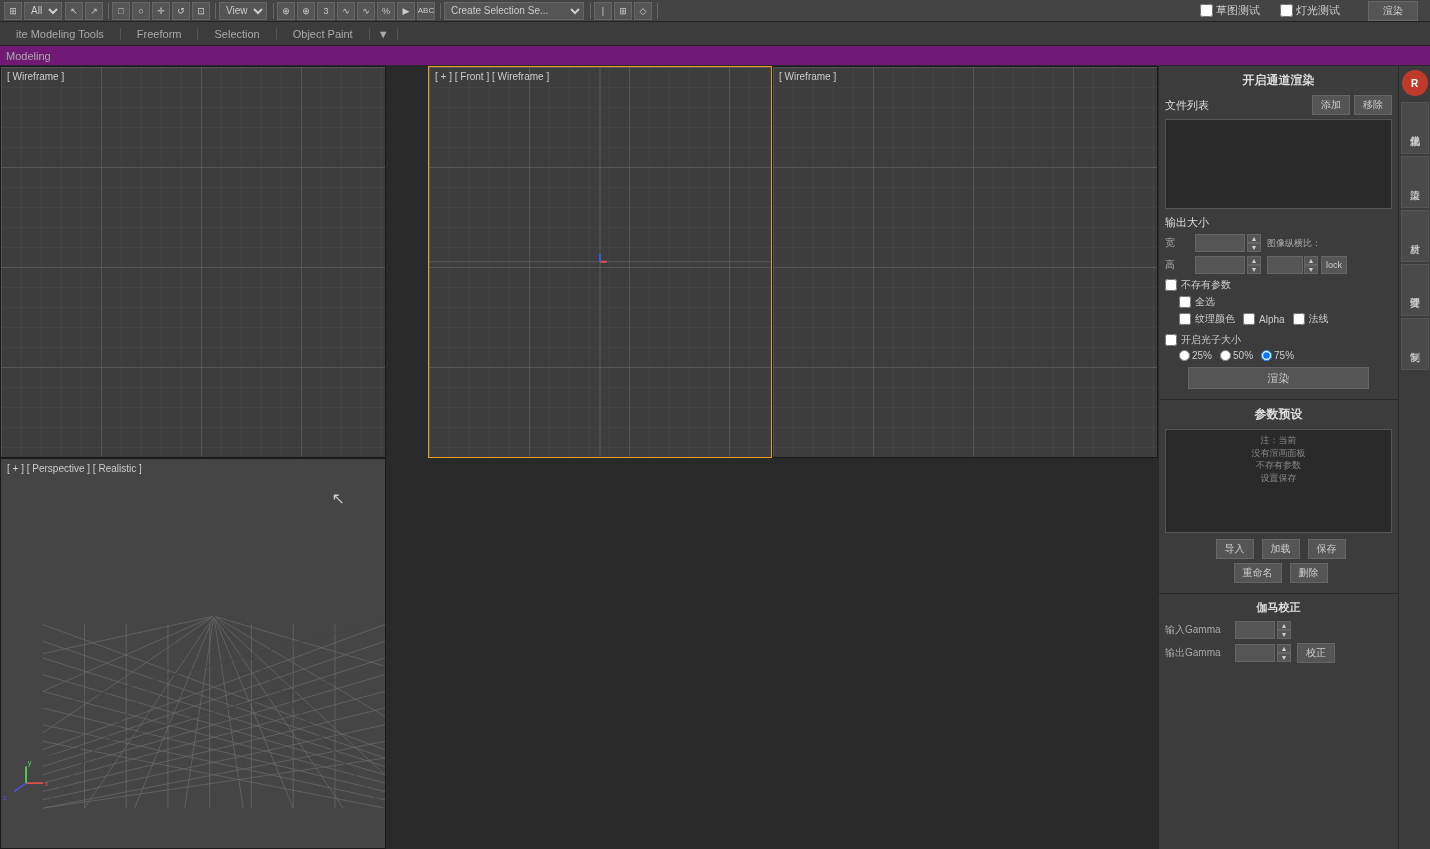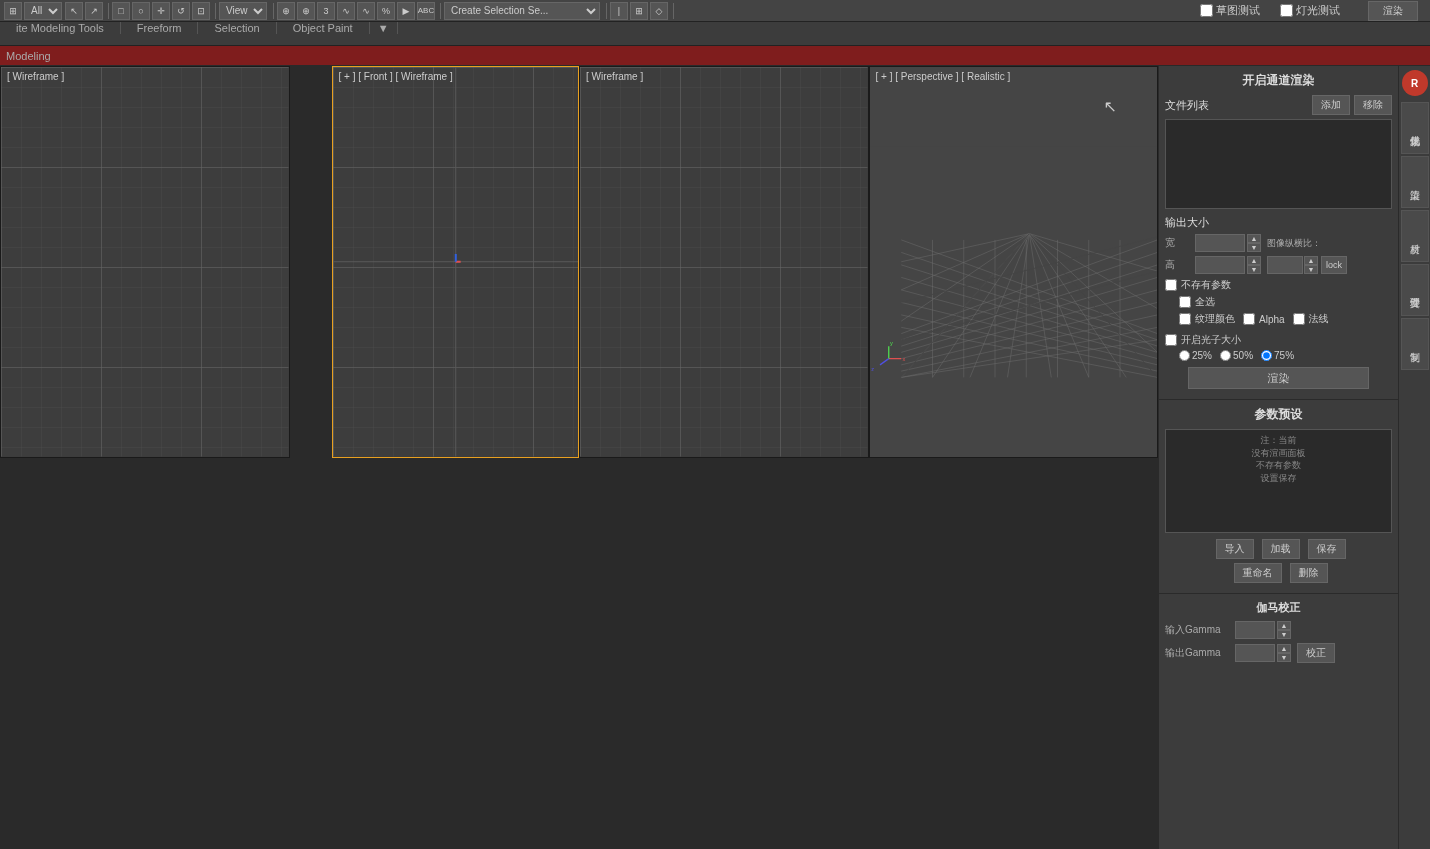--- a/index.html
+++ b/index.html
@@ -49,56 +49,56 @@
       height: 18px;
       padding: 0 2px;
       margin-right: 3px;
     }
 
     
     .tab-bar {
       background: #3c3c3c;
       height: 24px;
       display: flex;
-      align-items: flex-start;
+      align-items: center;
       border-bottom: 1px solid #222;
     }
     .tab-item {
       padding: 0 16px;
       display: flex;
       align-items: center;
       font-size: 11px;
       color: #aaa;
       cursor: pointer;
       border-right: 1px solid #555;
     }
 
     
     .breadcrumb-bar {
-      background: #7f1d1d;
+      background: #701a75;
       height: 20px;
       display: flex;
       align-items: center;
       padding: 0 6px;
       border-bottom: 1px solid #2a2a2a;
       font-size: 11px;
       color: #aaa;
     }
 
     
     .main-layout {
       display: flex;
       height: calc(849px - 22px - 24px - 20px);
     }
 
     
     .viewport-area {
       flex: 1;
       display: grid;
-      grid-template-columns: 1fr 1fr 1fr 1fr;
+      grid-template-columns: 1fr 1fr 1fr;
       grid-template-rows: 1fr 1fr;
       background: #2a2a2a;
     }
 
     .viewport {
       position: relative;
       border: 1px solid #1a1a1a;
       background: #3d3d3d;
       overflow: hidden;
     }
@@ -370,21 +370,21 @@
   <div class="toolbar-separator"></div>
   <div class="toolbar-icon">⊕</div>
   <div class="toolbar-icon">⊕</div>
   <div class="toolbar-icon">3</div>
   <div class="toolbar-icon">∿</div>
   <div class="toolbar-icon">∿</div>
   <div class="toolbar-icon">%</div>
   <div class="toolbar-icon">▶</div>
   <div class="toolbar-icon" style="font-size:8px;">ABC</div>
   <div class="toolbar-separator"></div>
-  <select class="toolbar-dropdown" style="width:156px;">Create Selection Se...<option value="Create Selection Se...">Create Selection Se...</option></select>
+  <select class="toolbar-dropdown" style="width:140px;">Create Selection Se...<option value="Create Selection Se...">Create Selection Se...</option></select>
   <div class="toolbar-separator"></div>
   <div class="toolbar-icon">|</div>
   <div class="toolbar-icon">⊞</div>
   <div class="toolbar-icon">◇</div>
   <div class="toolbar-separator"></div>
   <div style="flex:1;"></div>
 
   <div class="top-right-checks">
     <label style="display:flex;align-items:center;gap:3px;justify-content:flex-end;">
       <input type="checkbox" style="">

